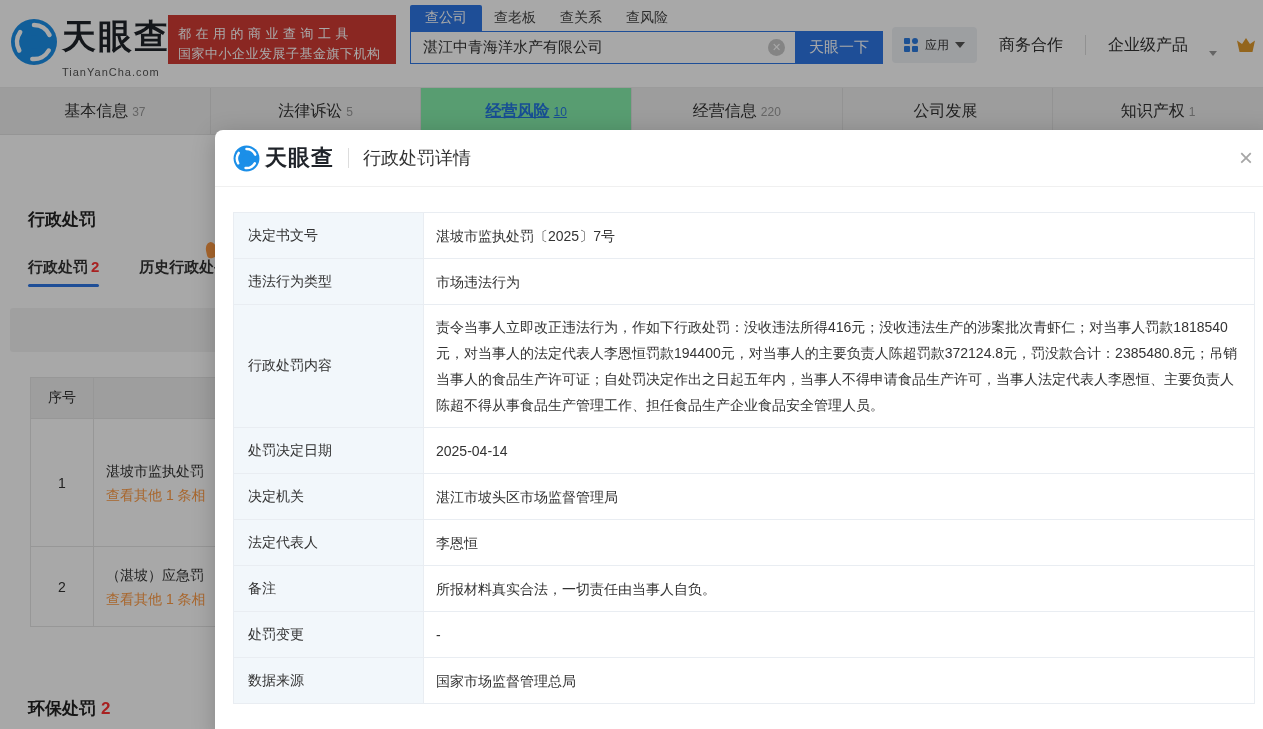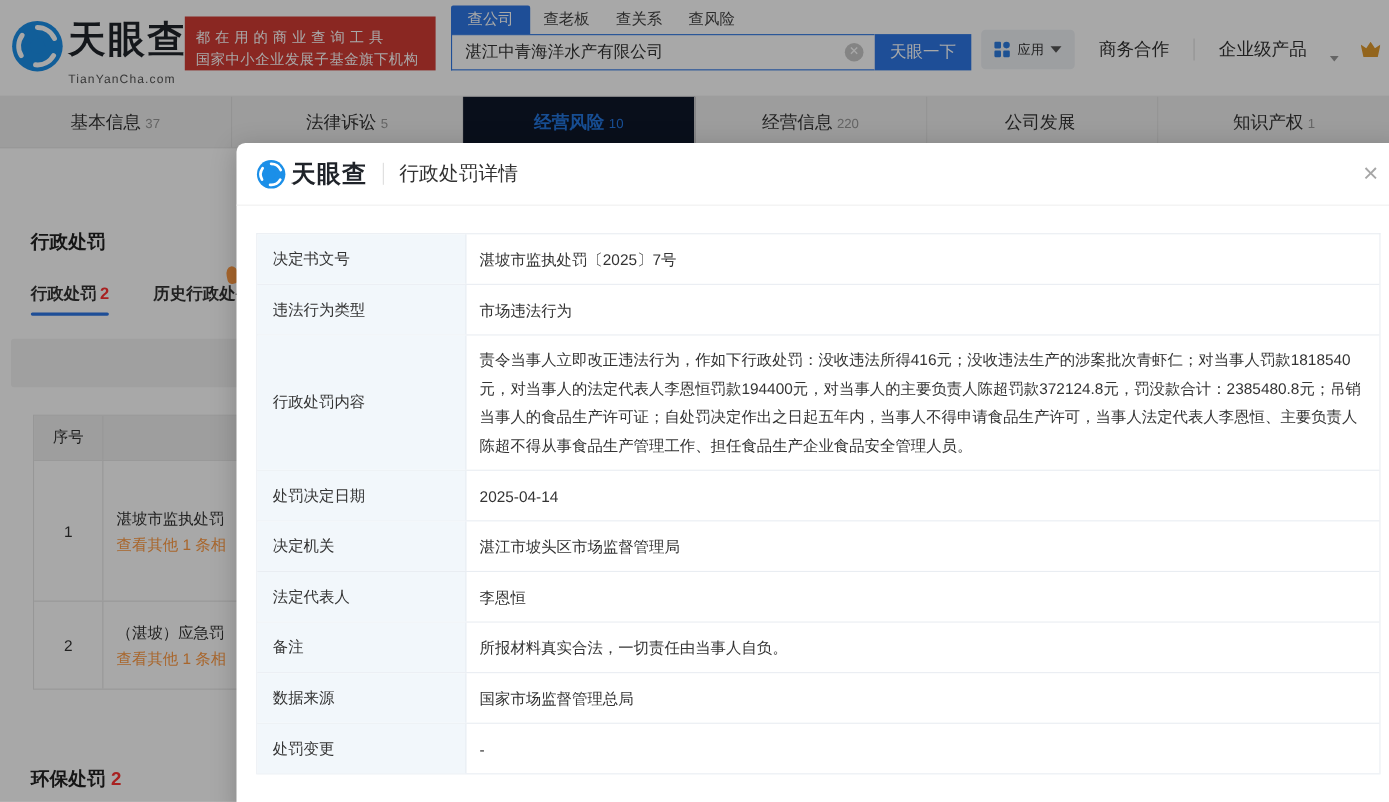--- a/index.html
+++ b/index.html
@@ -38,21 +38,21 @@
   .hlink { font-size:16px; color:#333; margin-left:22px; cursor:pointer; white-space:nowrap; }
   .hdiv { width:1px; height:20px; background:#ddd; margin-left:22px; }
   .ent { display:flex; align-items:flex-end; margin-left:22px; cursor:pointer;gap:15px; }
   .ent .caret { border-top-color:#999; border-left-width:4px; border-right-width:4px; border-top-width:5px; }
   .crown { width:18px; height:14px; background:#e09a2d; margin-left:20px; clip-path:polygon(0 18%, 28% 42%, 50% 0, 72% 42%, 100% 18%, 86% 100%, 14% 100%); }
 
   .ptabs { position:absolute; left:0; top:88px; width:1263px; height:47px; background:#efefef; display:flex; border-bottom:1px solid #e2e2e2; }
   .ptab { flex:1; display:flex; align-items:center; justify-content:center; font-size:16px; color:#333; border-right:1px solid #e0e0e0; cursor:pointer; }
   .ptab:last-child { border-right:none; }
   .ptab .cnt { font-size:12px; color:#999; margin-left:4px; margin-top:2px; }
-  .ptab.active { background:#0f172a; color:#2477e0; font-weight:bold; }
+  .ptab.active { background:#86efac; color:#2477e0; font-weight:bold;text-decoration:underline; }
   .ptab.active .cnt { color:#2477e0; font-weight:normal; }
 
   .content { position:absolute; left:0; top:135px; width:1263px; height:594px; background:#fff; }
   .sec-title { position:absolute; left:28px; top:73px; font-size:17px; font-weight:bold; color:#222; }
   .btabs { position:absolute; left:28px; top:123px; display:flex; font-size:15px; }
   .btab { margin-right:40px; color:#333; padding-bottom:10px; cursor:pointer; position:relative; white-space:nowrap;font-weight:bold; }
   .btab .bcnt { color:#f33; margin-left:3px; }
   .btab.active { color:#333; }
   .btab.active::after { content:""; position:absolute; left:0; right:0; bottom:0; height:3px; background:#2e77e5; border-radius:2px; }
   .hot-ico { position:absolute; left:206px; top:107px; width:11px; height:16px; background:#ff9c45; border-radius:50% 50% 50% 4px; transform:rotate(-12deg); }
@@ -261,23 +261,23 @@
       </div>
       <div class="mrow">
         <div class="mlabel">法定代表人</div>
         <div class="mvalue">李恩恒</div>
       </div>
       <div class="mrow">
         <div class="mlabel">备注</div>
         <div class="mvalue">所报材料真实合法，一切责任由当事人自负。</div>
       </div>
       <div class="mrow">
+        <div class="mlabel">处罚变更</div>
+        <div class="mvalue">-</div>
+      </div>
+      <div class="mrow">
         <div class="mlabel">数据来源</div>
         <div class="mvalue">国家市场监督管理总局</div>
       </div>
-      <div class="mrow">
-        <div class="mlabel">处罚变更</div>
-        <div class="mvalue">-</div>
-      </div>
     </div>
   </div>
 
 </div>
 
 </body></html>

